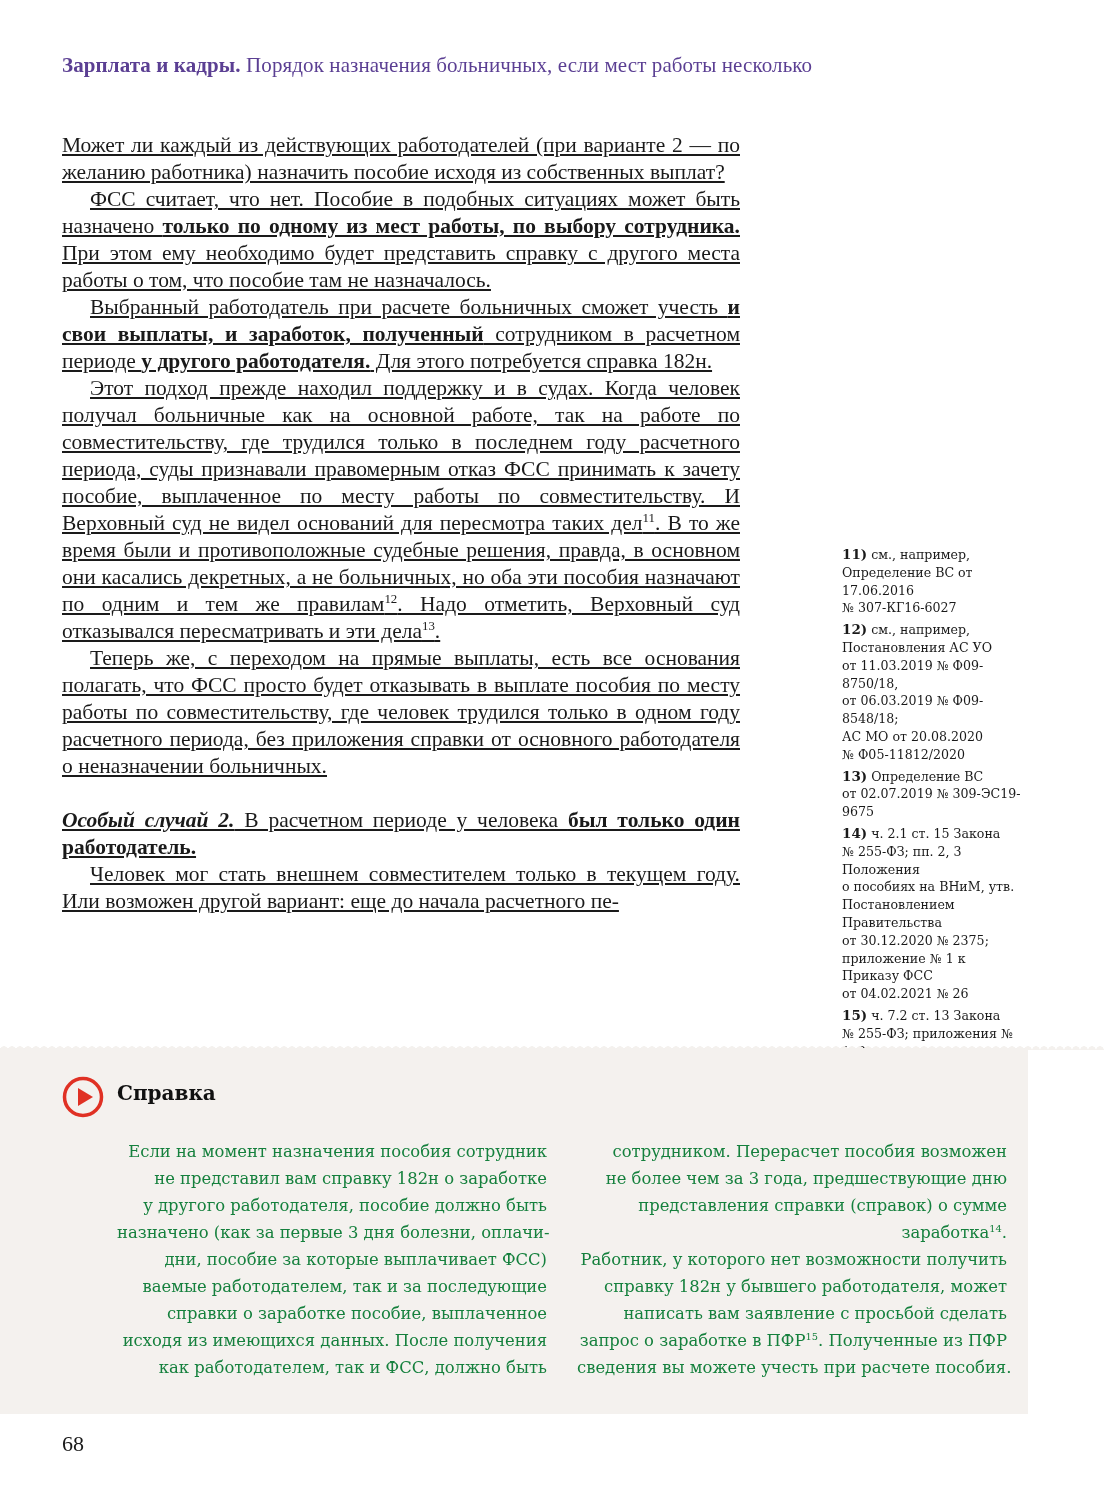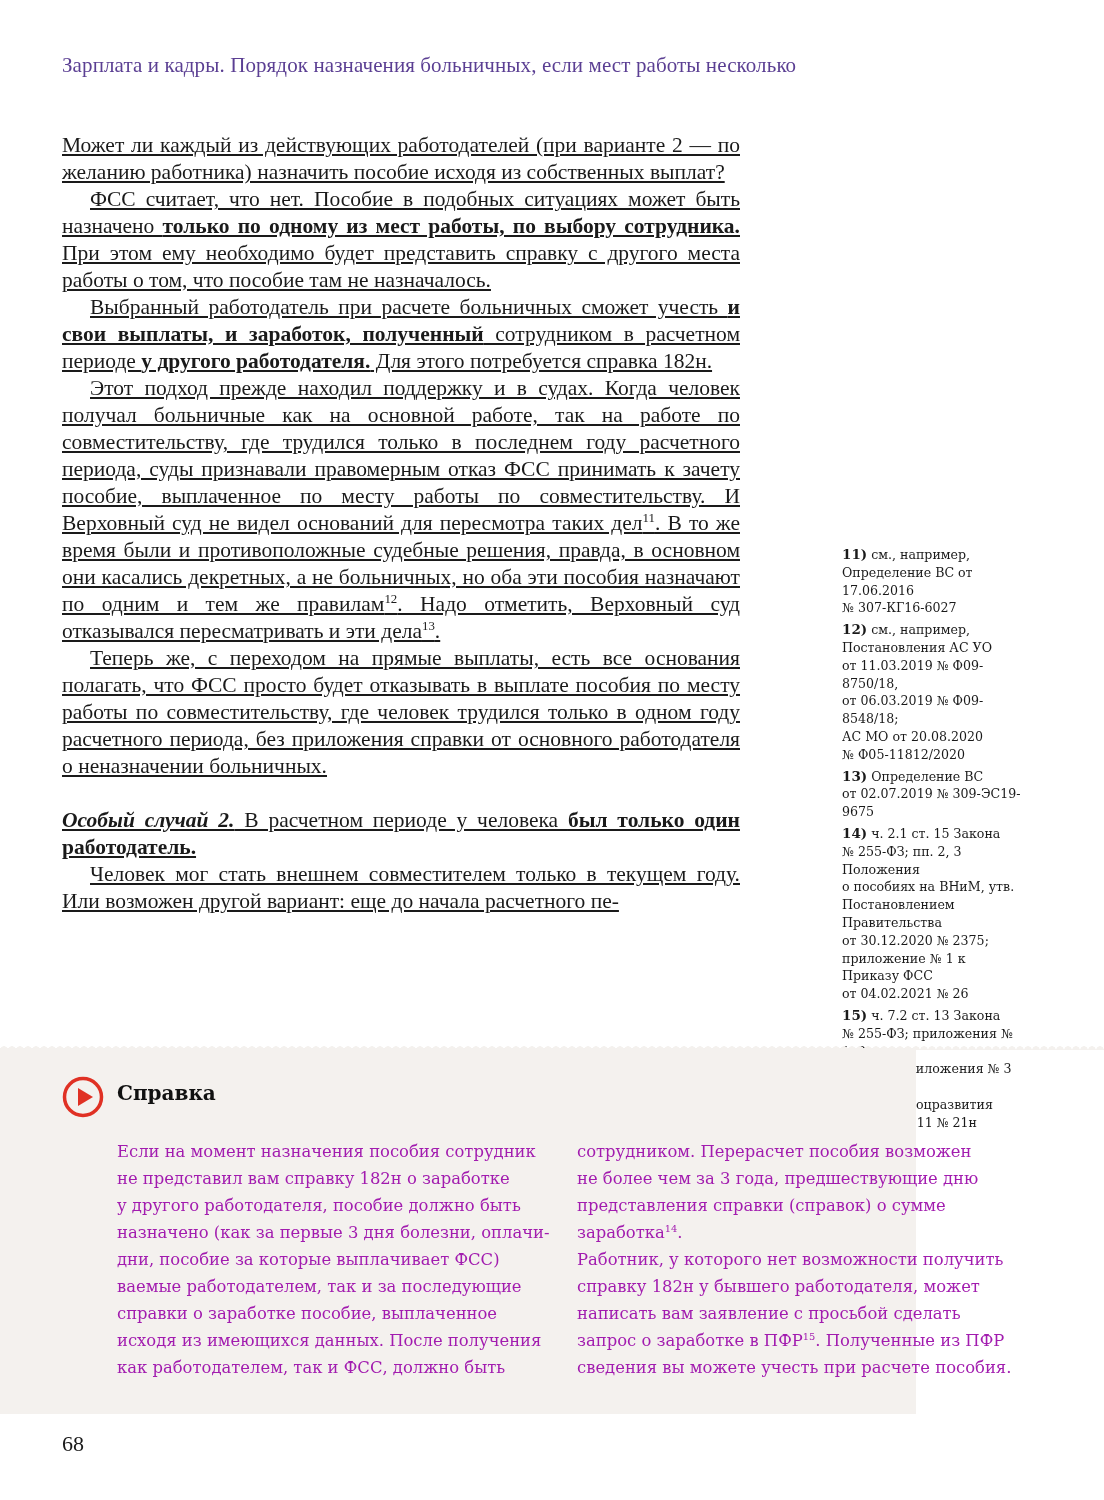--- a/index.html
+++ b/index.html
@@ -15,21 +15,21 @@
     .running-head {
       position: absolute;
       left: 62px;
       top: 53px;
       font-family: "Liberation Serif", "DejaVu Serif", serif;
       font-size: 21px;
       color: #5b3f93;
       white-space: nowrap;
       letter-spacing: 0.1px;
     }
-    .running-head .section { font-weight: normal; }
+    .running-head .section { font-weight: bold; }
     .main-col {
       position: absolute;
       left: 62px;
       top: 132px;
       width: 678px;
       font-family: "Liberation Serif", "DejaVu Serif", serif;
       font-size: 21.5px;
       line-height: 27px;
       text-align: justify;
       color: #1a1a1a;
@@ -49,21 +49,21 @@
       font-size: 12.6px;
       line-height: 17.8px;
       color: #1a1a1a;
     }
     .footnote { margin-bottom: 4px; white-space: pre-line; margin-left: 48px; }
     .footnote .fn-num { font-weight: bold; font-size: 13.5px; }
     .note-box {
       position: absolute;
       left: 0;
       top: 1048px;
-      width: 916px;
+      width: 1028px;
       height: 366px;
       background: #f4f1ee;
     }
     .note-box .edge {
       position: absolute;
       left: 0; top: -4px;
       width: 1104px; height: 6px;
       background-image: radial-gradient(circle at 4px 6px, #f4f1ee 3.5px, transparent 4px);
       background-size: 8px 6px;
       background-repeat: repeat-x;
@@ -84,21 +84,22 @@
       font-size: 20px;
       color: #111;
     }
     .note-col {
       position: absolute;
       top: 90px;
       width: 430px;
       font-family: "DejaVu Serif", "Liberation Serif", serif;
       font-size: 16.4px;
       line-height: 27px;
-      color: #a21caf;
+      color: #15803d;
+      text-align: right;
     }
     .note-col.left { left: 117px; }
     .note-col.right { left: 577px; }
     .note-col .line { display: block; white-space: nowrap; }
     .page-number {
       position: absolute;
       left: 62px;
       top: 1431px;
       font-family: "Liberation Serif", "DejaVu Serif", serif;
       font-size: 22px;

